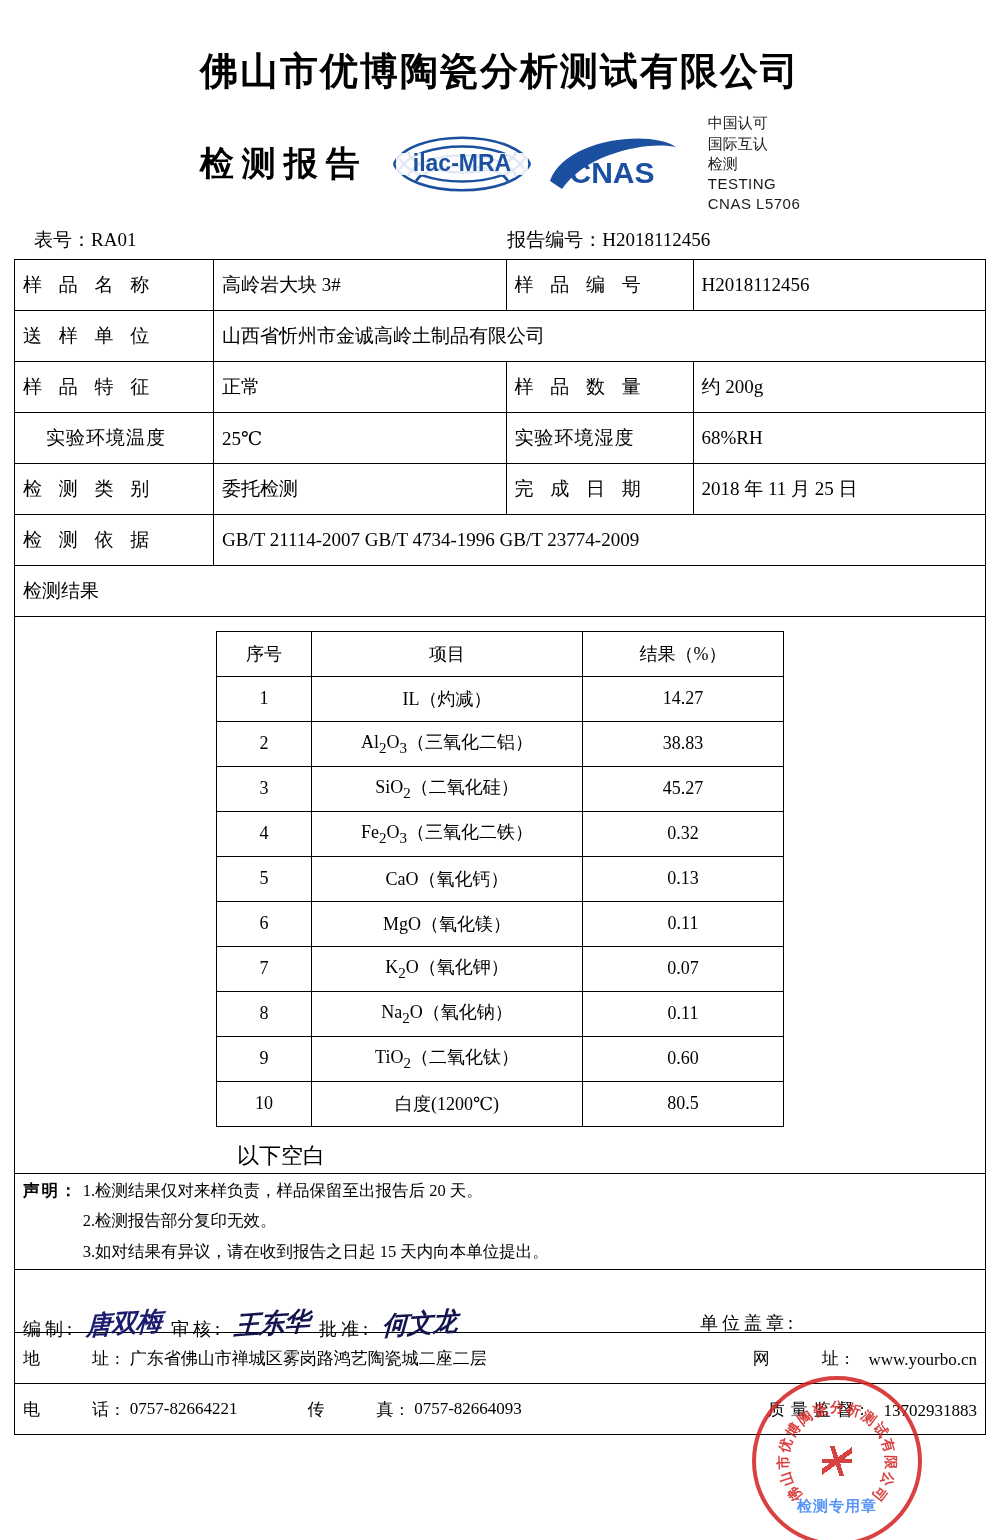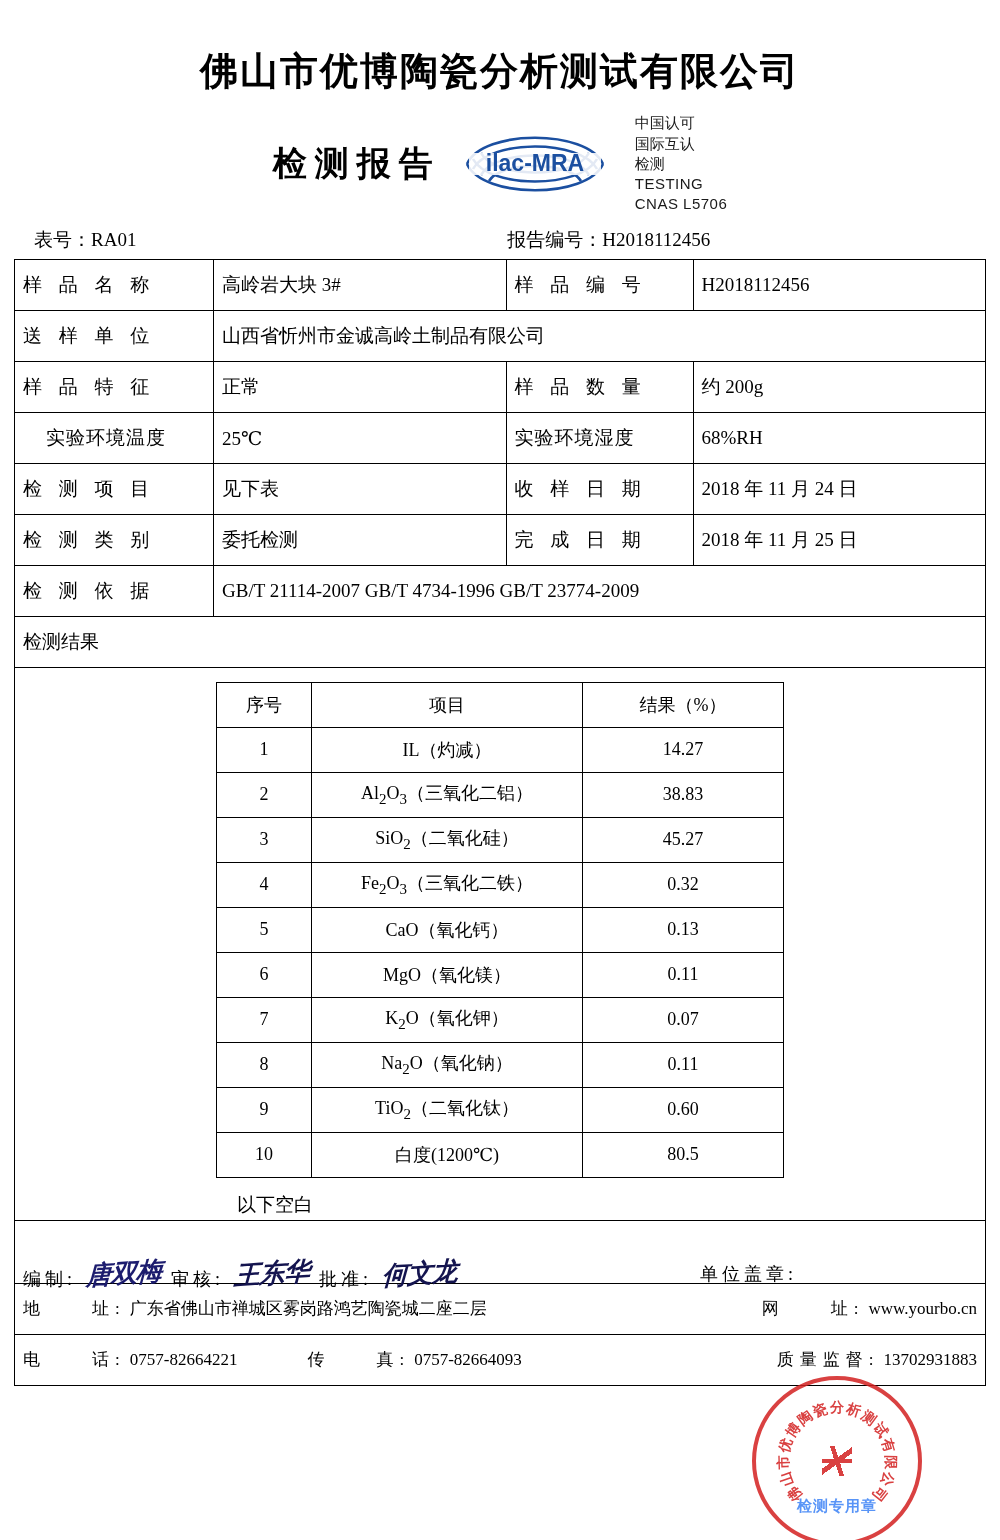--- a/index.html
+++ b/index.html
@@ -141,21 +141,21 @@
     height: 44px;
     text-align: center;
     font-weight: normal;
     padding: 0 4px;
   }
   table.results .c-no { width: 86px; }
   table.results .c-item { width: 262px; }
   table.results .c-res { width: 192px; }
   .blank-note {
     margin: 14px 0 0 214px;
-    font-size: 19px;
+    font-size: 22px;
   }
 
   
   .statement-cell {
     border: 1.5px solid #000;
     border-top: none;
     padding: 10px 12px 14px 12px;
     font-size: 16.5px;
     line-height: 1.85;
     position: relative;
@@ -207,21 +207,21 @@
   .footer-cell {
     border: 1.5px solid #000;
     border-top: none;
     font-size: 17px;
     padding: 4px 12px;
     height: 32px;
   }
   .footer-flex { display: flex; align-items: center; }
   .f-label { letter-spacing: 6px; white-space: nowrap; }
   .f-val { margin-left: 4px; white-space: nowrap; }
-  .f-right { margin-left: auto; display: flex; align-items: center; }
+  .f-right { margin-left: auto; display: flex; align-items: flex-end; gap: 9px; }
 
   
   .stamp {
     position: absolute;
     right: 78px;
     top: 1330px;
     width: 162px;
     height: 162px;
     border: 4px solid #d32020;
     border-radius: 50%;
@@ -282,20 +282,26 @@
             <path d="M20 54 C 34 28, 114 28, 128 54"></path>
             <path d="M28 60 C 40 40, 108 40, 120 60"></path>
             <path d="M6 43 C 22 78, 126 78, 142 43"></path>
             <path d="M12 38 C 28 68, 120 68, 136 38"></path>
             <path d="M20 32 C 34 58, 114 58, 128 32"></path>
           </g>
           <rect x="8" y="32" width="132" height="22" fill="#ffffff" opacity="0.88"></rect>
           <text x="74" y="50" text-anchor="middle" font-family="Liberation Sans, sans-serif" font-size="23" font-weight="bold" fill="#1b4fa0">ilac-MRA</text>
         </svg>
       </div>
+      <div class="cnas">
+        <svg viewBox="0 0 140 86" width="140" height="86" aria-hidden="true">
+          <path d="M8 60 C 22 18, 108 8, 134 26 C 110 20, 46 30, 20 68 Z" fill="#1b4fa0"></path>
+          <text x="70" y="62" text-anchor="middle" font-family="Liberation Sans, sans-serif" font-size="30" font-weight="bold" fill="#1b4fa0">CNAS</text>
+        </svg>
+      </div>
       <div class="cnas-text-block">
         <div>中国认可</div>
         <div>国际互认</div>
         <div>检测</div>
         <div class="en">TESTING</div>
         <div class="en">CNAS L5706</div>
       </div>
     </div>
   </div>
 
@@ -326,26 +332,20 @@
       <td class="label-mid">样 品 数 量</td>
       <td class="val">约 200g</td>
     </tr>
     <tr>
       <td class="label tight">实验环境温度</td>
       <td class="val">25℃</td>
       <td class="label-mid tight">实验环境湿度</td>
       <td class="val">68%RH</td>
     </tr>
     <tr>
-      <td class="label">检 测 项 目</td>
-      <td class="val">见下表</td>
-      <td class="label-mid">收 样 日 期</td>
-      <td class="val">2018 年 11 月 24 日</td>
-    </tr>
-    <tr>
       <td class="label">检 测 类 别</td>
       <td class="val">委托检测</td>
       <td class="label-mid">完 成 日 期</td>
       <td class="val">2018 年 11 月 25 日</td>
     </tr>
     <tr>
       <td class="label">检 测 依 据</td>
       <td class="val" colspan="3">GB/T 21114-2007 GB/T 4734-1996 GB/T 23774-2009</td>
     </tr>
   </tbody>
@@ -418,20 +418,30 @@
               <td>白度(1200℃)</td>
               <td>80.5</td>
             </tr>
           </tbody>
         </table>
 
         <div class="blank-note">以下空白</div>
       </td>
     </tr>
 
+    <tr>
+      <td class="statement-cell">
+        <span class="st-head">声明：</span>
+        <span class="st-list">
+          <span class="st-row">1.检测结果仅对来样负责，样品保留至出报告后 20 天。</span><br>
+          <span class="st-row">2.检测报告部分复印无效。</span><br>
+          <span class="st-row">3.如对结果有异议，请在收到报告之日起 15 天内向本单位提出。</span>
+        </span>
+      </td>
+    </tr>
 
     <tr>
       <td class="sig-cell">
         <div class="sig-inner">
           <div class="sig-item">
             <span class="sig-label">编制:</span>
             <span class="sig-name">唐双梅</span>
           </div>
           <div class="sig-item">
             <span class="sig-label">审核:</span>

